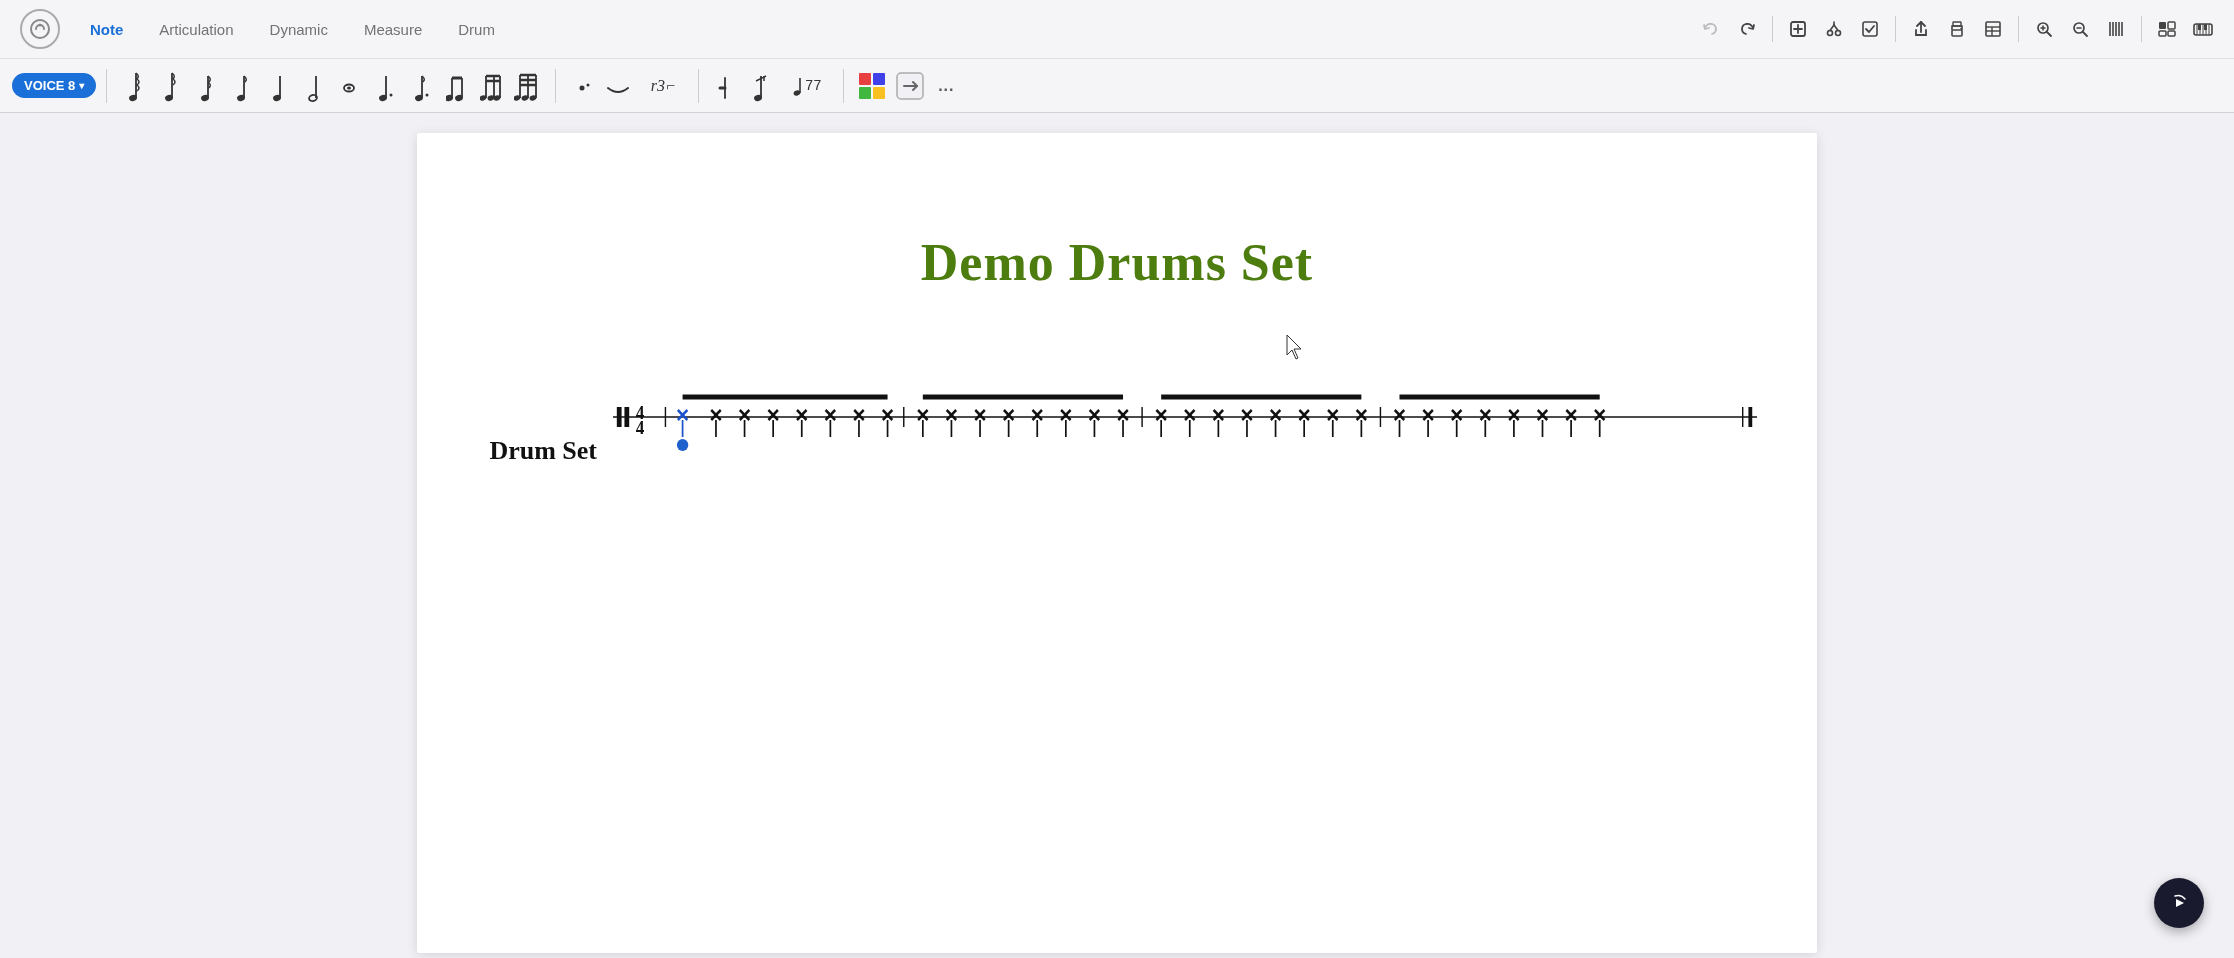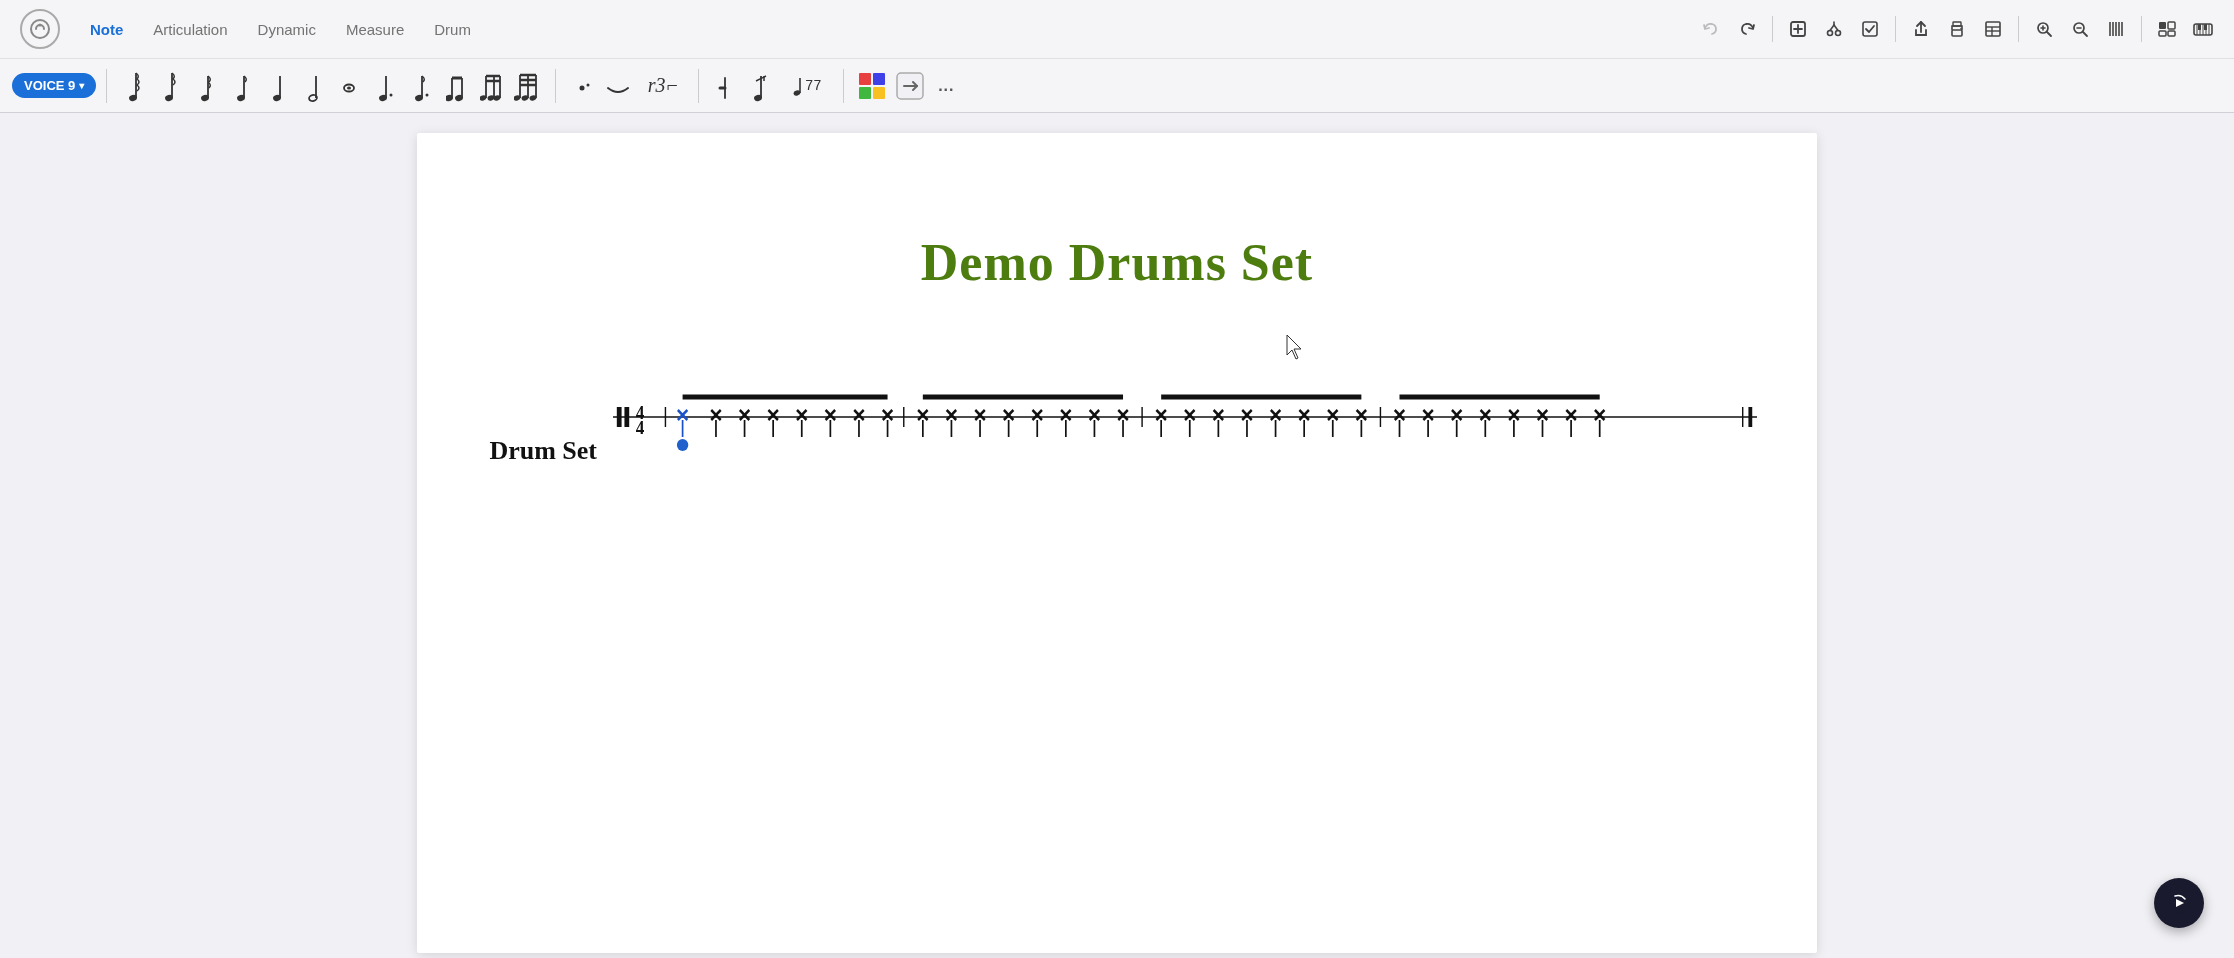--- a/index.html
+++ b/index.html
@@ -24,21 +24,21 @@
       display: flex;
       align-items: center;
       padding: 0 16px;
       height: 58px;
       gap: 0;
     }
 
     .nav-tabs {
       display: flex;
       align-items: center;
-      gap: 2px;
+      gap: 8px;
       flex: 1;
     }
 
     .nav-tab {
       padding: 6px 14px;
       font-size: 15px;
       color: #737373;
       cursor: pointer;
       border-radius: 6px;
       user-select: none;
@@ -378,21 +378,21 @@
           <line x1="16" y1="4" x2="16" y2="15" stroke="#444" stroke-width="1"></line>
           <rect x="5" y="4" width="3" height="6" rx="0.5" fill="#444"></rect>
           <rect x="11" y="4" width="3" height="6" rx="0.5" fill="#444"></rect>
         </svg>
       </div>
     </div>
   </div>
 
   <div class="toolbar-bottom">
     <button class="voice-btn">
-      <span>VOICE 9</span>
+      <span>VOICE 8</span>
       <span class="dropdown-arrow">▾</span>
     </button>
 
     <div class="toolbar-note-separator"></div>
 
     <div class="note-btn" title="64th note">
       <svg width="14" height="36" viewBox="0 0 14 36" fill="none">
         <line x1="10" y1="5" x2="10" y2="30" stroke="#333" stroke-width="1.8"></line>
         <ellipse cx="7" cy="30" rx="4" ry="3" fill="#333" transform="rotate(-15 7 30)"></ellipse>
         <path d="M10 5 Q14 8 11 11 Q15 14 11 17 Q15 20 11 23" stroke="#333" stroke-width="1.5" fill="none"></path>
@@ -508,21 +508,21 @@
       </svg>
     </div>
 
     <div class="note-btn" title="Slur">
       <svg width="28" height="24" viewBox="0 0 28 24">
         <path d="M4 14 Q14 22 24 14" stroke="#333" stroke-width="2" fill="none" stroke-linecap="round"></path>
       </svg>
     </div>
 
     <div class="note-btn" title="Tuplet" style="width:50px;font-size:13px; font-family: serif; font-style:italic; color:#333; letter-spacing:0;">
-      <span style="font-family: 'Georgia', serif; font-size:20px;text-align:right;">r3⌐</span>
+      <span style="font-family: 'Georgia', serif; font-size:16px;text-align:right;">r3⌐</span>
     </div>
 
     <div class="toolbar-note-separator"></div>
 
     <div class="note-btn" title="Rest">
       <svg width="16" height="36" viewBox="0 0 16 36">
         <line x1="8" y1="10" x2="8" y2="30" stroke="#333" stroke-width="1.8" stroke-linecap="round"></line>
         <line x1="3" y1="20" x2="8" y2="20" stroke="#333" stroke-width="3" stroke-linecap="round"></line>
       </svg>
     </div>

